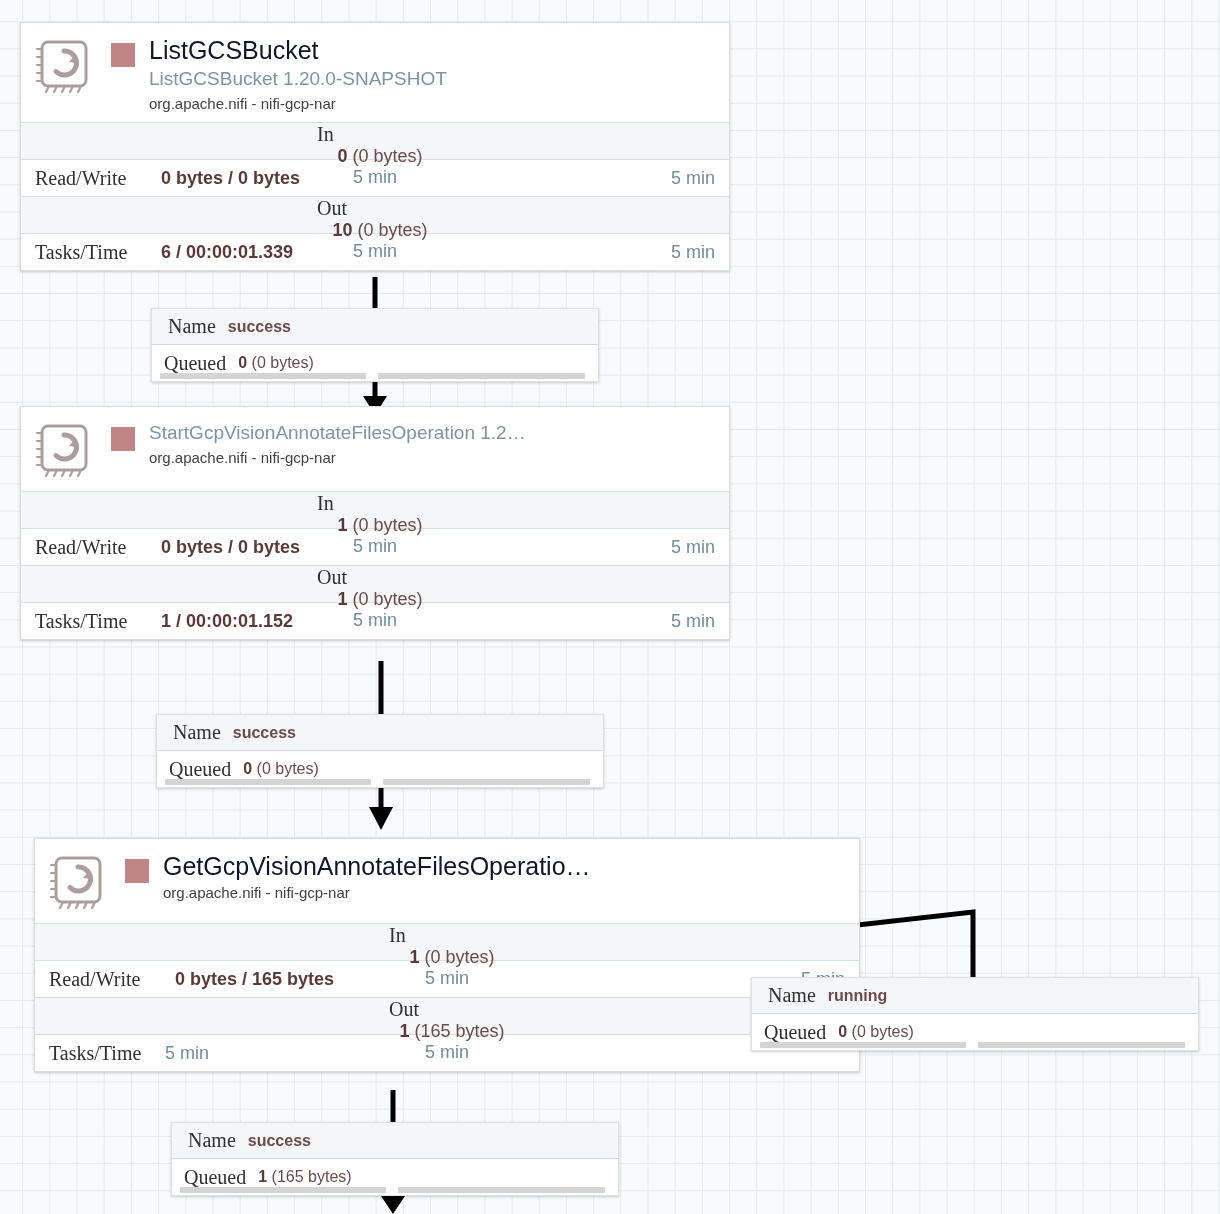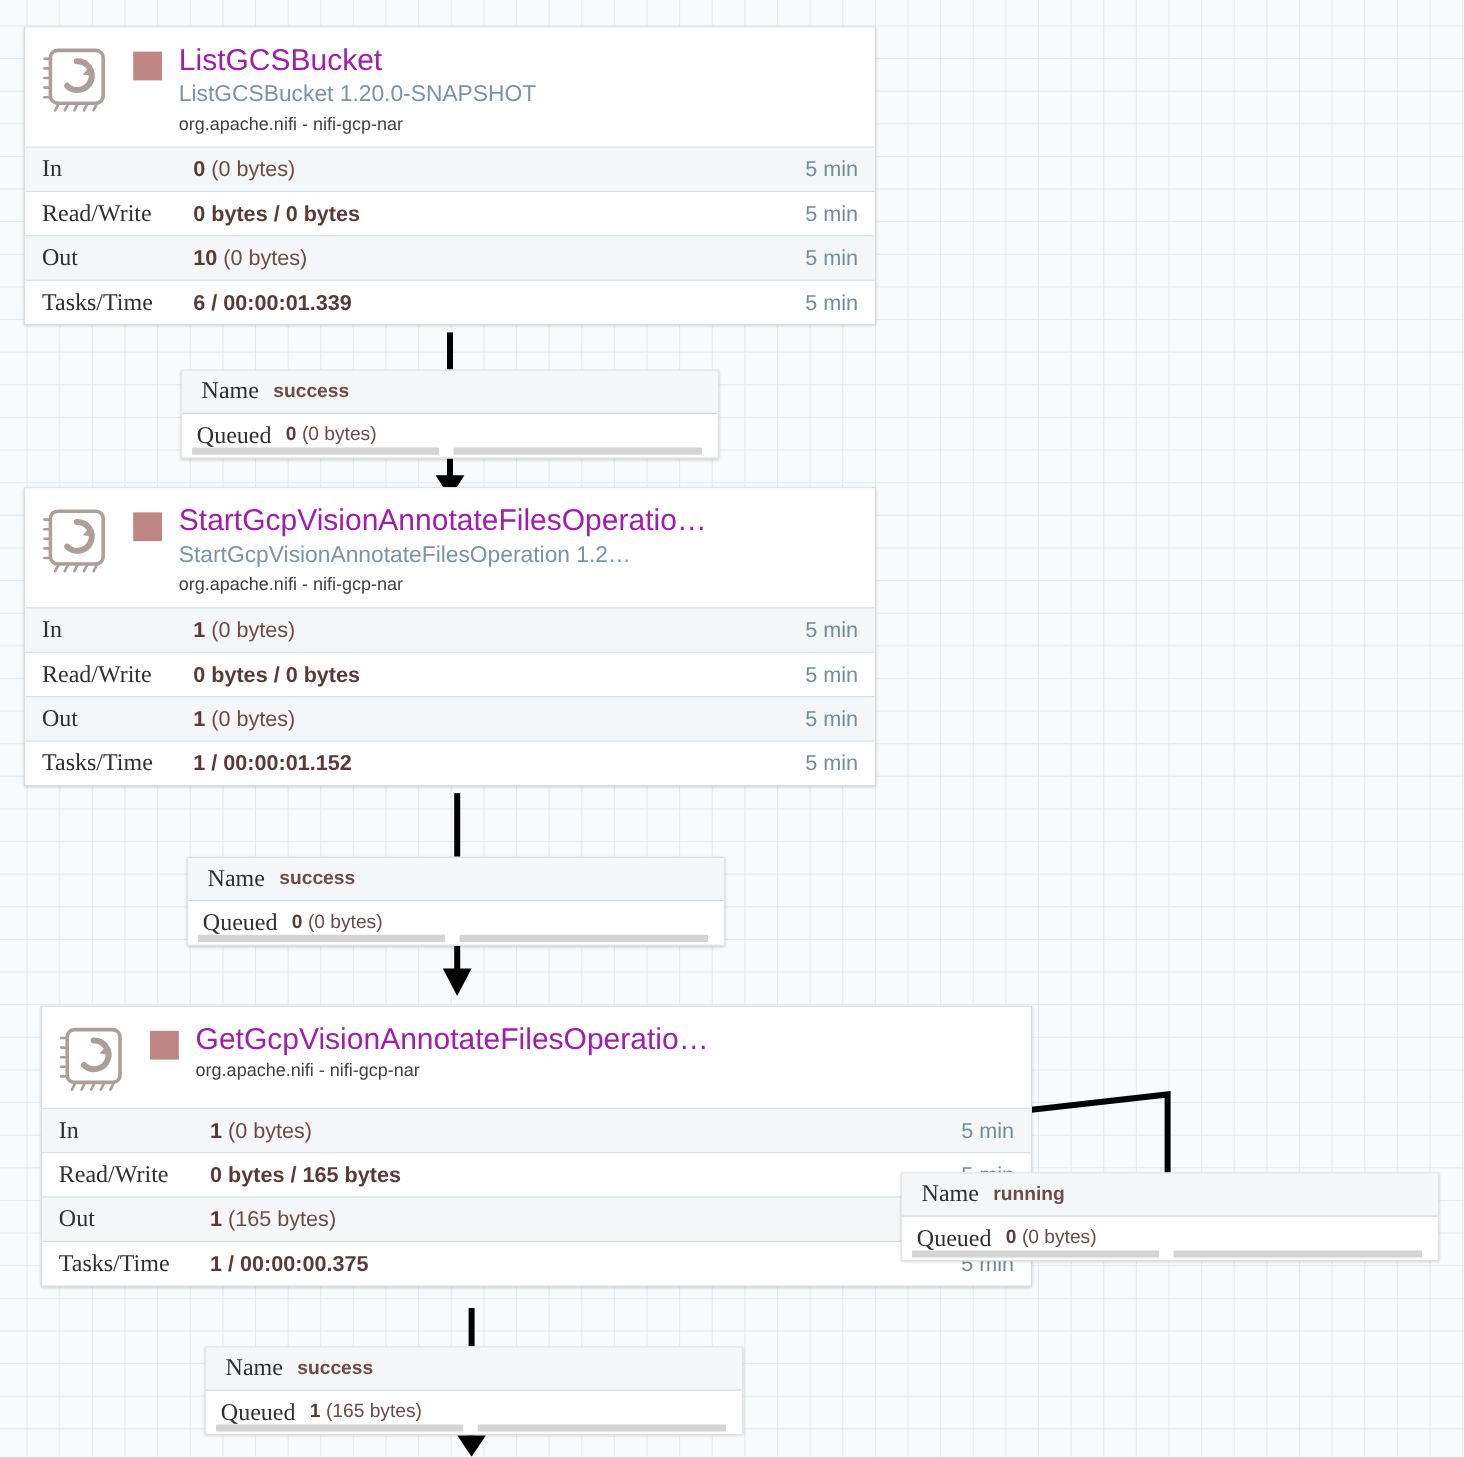--- a/index.html
+++ b/index.html
@@ -62,21 +62,21 @@
     margin: 8px 0 0 14px;
   }
   .proc-titles {
     margin-left: 14px;
     min-width: 0;
     overflow: hidden;
   }
   .proc-name {
     font-size: 25px;
     line-height: 30px;
-    color: #a21caf;
+    color: #0f172a;
     white-space: nowrap;
     overflow: hidden;
   }
   .proc-type {
     font-size: 19px;
     line-height: 26px;
     color: #7c94a3;
     white-space: nowrap;
     overflow: hidden;
     margin-top: 1px;
@@ -91,21 +91,21 @@
   }
 
   .stat-row {
     display: flex;
     align-items: center;
     height: 37px;
     border-top: 1px solid #d8e0e3;
     box-sizing: border-box;
     padding: 0 14px 0 14px;
   }
-  .stat-row.shaded { background: #f4f6f7; }
+  .stat-row.shaded { background: #f4f6f7; flex-direction: column; }
   .stat-row.plain  { background: #ffffff; }
   .stat-label {
     font-family: "Liberation Serif", serif;
     font-size: 20px;
     color: #303030;
     flex: 0 0 auto;
     white-space: nowrap;
   }
   .stat-value {
     font-size: 18px;
@@ -303,21 +303,20 @@
           <line x1="14" y1="49" x2="11" y2="55"></line>
             <line x1="22" y1="49" x2="19" y2="55"></line>
           <line x1="30" y1="49" x2="27" y2="55"></line>
             <line x1="38" y1="49" x2="35" y2="55"></line>
           <line x1="46" y1="49" x2="43" y2="55"></line>
         </g>
       </svg>
     </div>
     <div class="proc-status-sq" style="background:#c08585;"></div>
     <div class="proc-titles">
-      <div class="proc-name">StartGcpVisionAnnotateFilesOperatio…</div>
       <div class="proc-type">StartGcpVisionAnnotateFilesOperation 1.2…</div>
       <div class="proc-bundle">org.apache.nifi - nifi-gcp-nar</div>
     </div>
   </div>
 
   <div class="stat-row shaded">
     <div class="stat-label lbl-w" style="width:116px;">In</div>
     <div class="stat-value">
       <b>1</b>
       <span>(0 bytes)</span>
@@ -415,24 +414,20 @@
   <div class="stat-row shaded">
     <div class="stat-label lbl-w" style="width:116px;">Out</div>
     <div class="stat-value">
       <b>1</b>
       <span>(165 bytes)</span>
     </div>
     <div class="stat-time">5 min</div>
   </div>
   <div class="stat-row plain">
     <div class="stat-label lbl-w" style="width:116px;">Tasks/Time</div>
-    <div class="stat-value">
-      <b>1 / 00:00:00.375</b>
-      <span></span>
-    </div>
     <div class="stat-time">5 min</div>
   </div>
 </div>
 
 <div class="connlabel" id="conn-2" style="left:751px; top:977px; width:448px; height:74px;">
   <div class="conn-head">
     <span class="conn-key">Name</span>
     <span class="conn-val">running</span>
   </div>
   <div class="conn-body">

